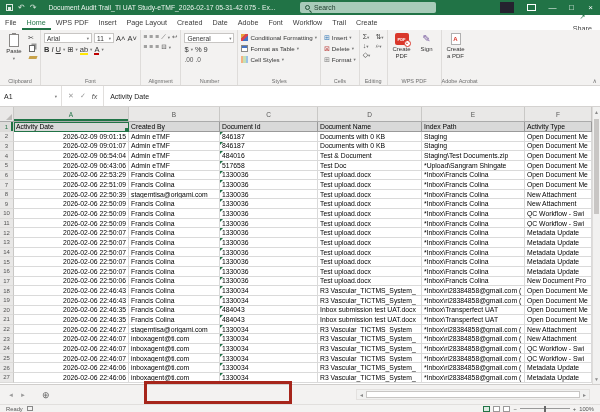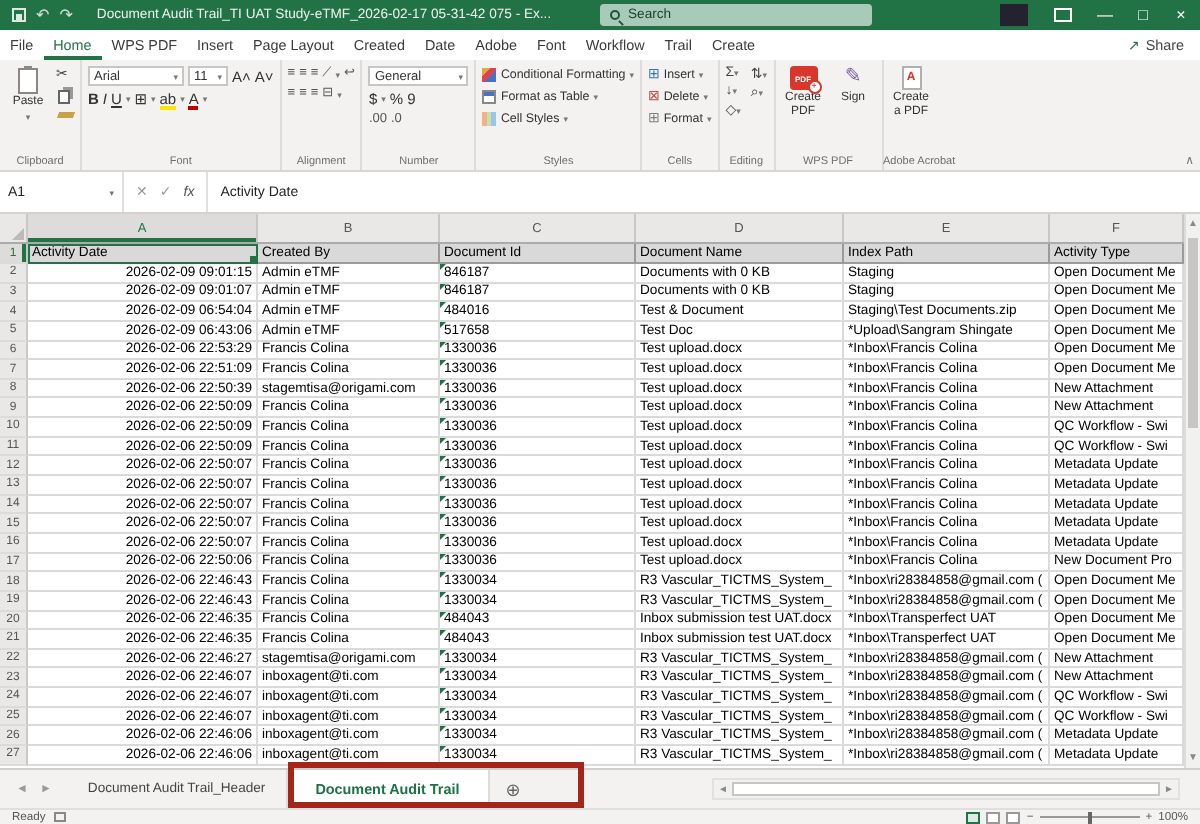--- a/index.html
+++ b/index.html
@@ -18,21 +18,21 @@
   .mag::after { content:""; position:absolute; width:3px; height:1px; background:#235238; transform:rotate(45deg); left:3px; top:5px; }
   .winctl { position:absolute; right:0; top:0; height:15px; display:flex; align-items:center; }
   .avatar { width:14px; height:11px; background:#25222f; margin-right:6px; }
   .ribopt { width:9px; height:7px; border:1px solid #fff; margin:0 7px; }
   .wbtn { width:19px; text-align:center; font-size:8px; color:#fff; line-height:15px; }
 
   
   .menubar { position:absolute; top:15px; left:0; width:600px; height:15px; background:#fff; display:flex; align-items:center; font-size:7.2px; color:#3b3b3b; }
   .mtab { padding:0 5px; height:100%; display:flex; align-items:center; white-space:nowrap; }
   .mtab.active { box-shadow:inset 0 -2px 0 #217346; color:#217346; }
-  .share { margin-left:auto; margin-right:8px; display:flex; gap:3px; align-items:center; color:#444; }
+  .share { margin-left:auto; margin-right:8px; display:flex; gap:3px; align-items:center; color:#444;flex-direction:column; }
   .share-ic { color:#217346; font-size:7px; }
 
   
   .ribbon { position:absolute; top:30px; left:0; width:600px; height:56px; background:#F3F2F1; border-bottom:1px solid #D8D6D4; display:flex; }
   .rgroup { position:relative; border-right:1px solid #DEDCDA; padding:3px 3px 10px 3px; display:flex; gap:3px; align-items:flex-start; }
   .rglabel { position:absolute; bottom:1px; left:0; right:0; text-align:center; font-size:5.5px; color:#6e6e6e; white-space:nowrap; }
   .rbig { display:flex; flex-direction:column; align-items:center; font-size:6px; color:#333; gap:1px; text-align:center; min-width:22px; }
   .rbig-lbl { line-height:1.15; }
   .caret { font-size:4.5px; color:#777; }
   .clip-ic { width:10px; height:13px; background:#fff; border:1px solid #8A8886; position:relative; margin-top:1px; }
@@ -947,24 +947,20 @@
   <div class="varr">▲</div>
   <div class="vthumb"></div>
   <div class="varr dn">▼</div>
 </div>
 
 <div class="tabbar">
   <div class="tabnav">
     <span>◄</span>
     <span>►</span>
   </div>
-  <div id="sheet-tabs" style="display:flex;align-items:stretch;">
-      <div class="stab">Document Audit Trail_Header</div>
-      <div class="stab active">Document Audit Trail</div>
-    </div>
   <span class="newsheet">⊕</span>
   <div class="hscroll">
     <span class="harr">◄</span>
     <span class="hthumb"></span>
     <span class="harr">►</span>
   </div>
 </div>
 
 <div class="statusbar">
   <span>Ready</span>

